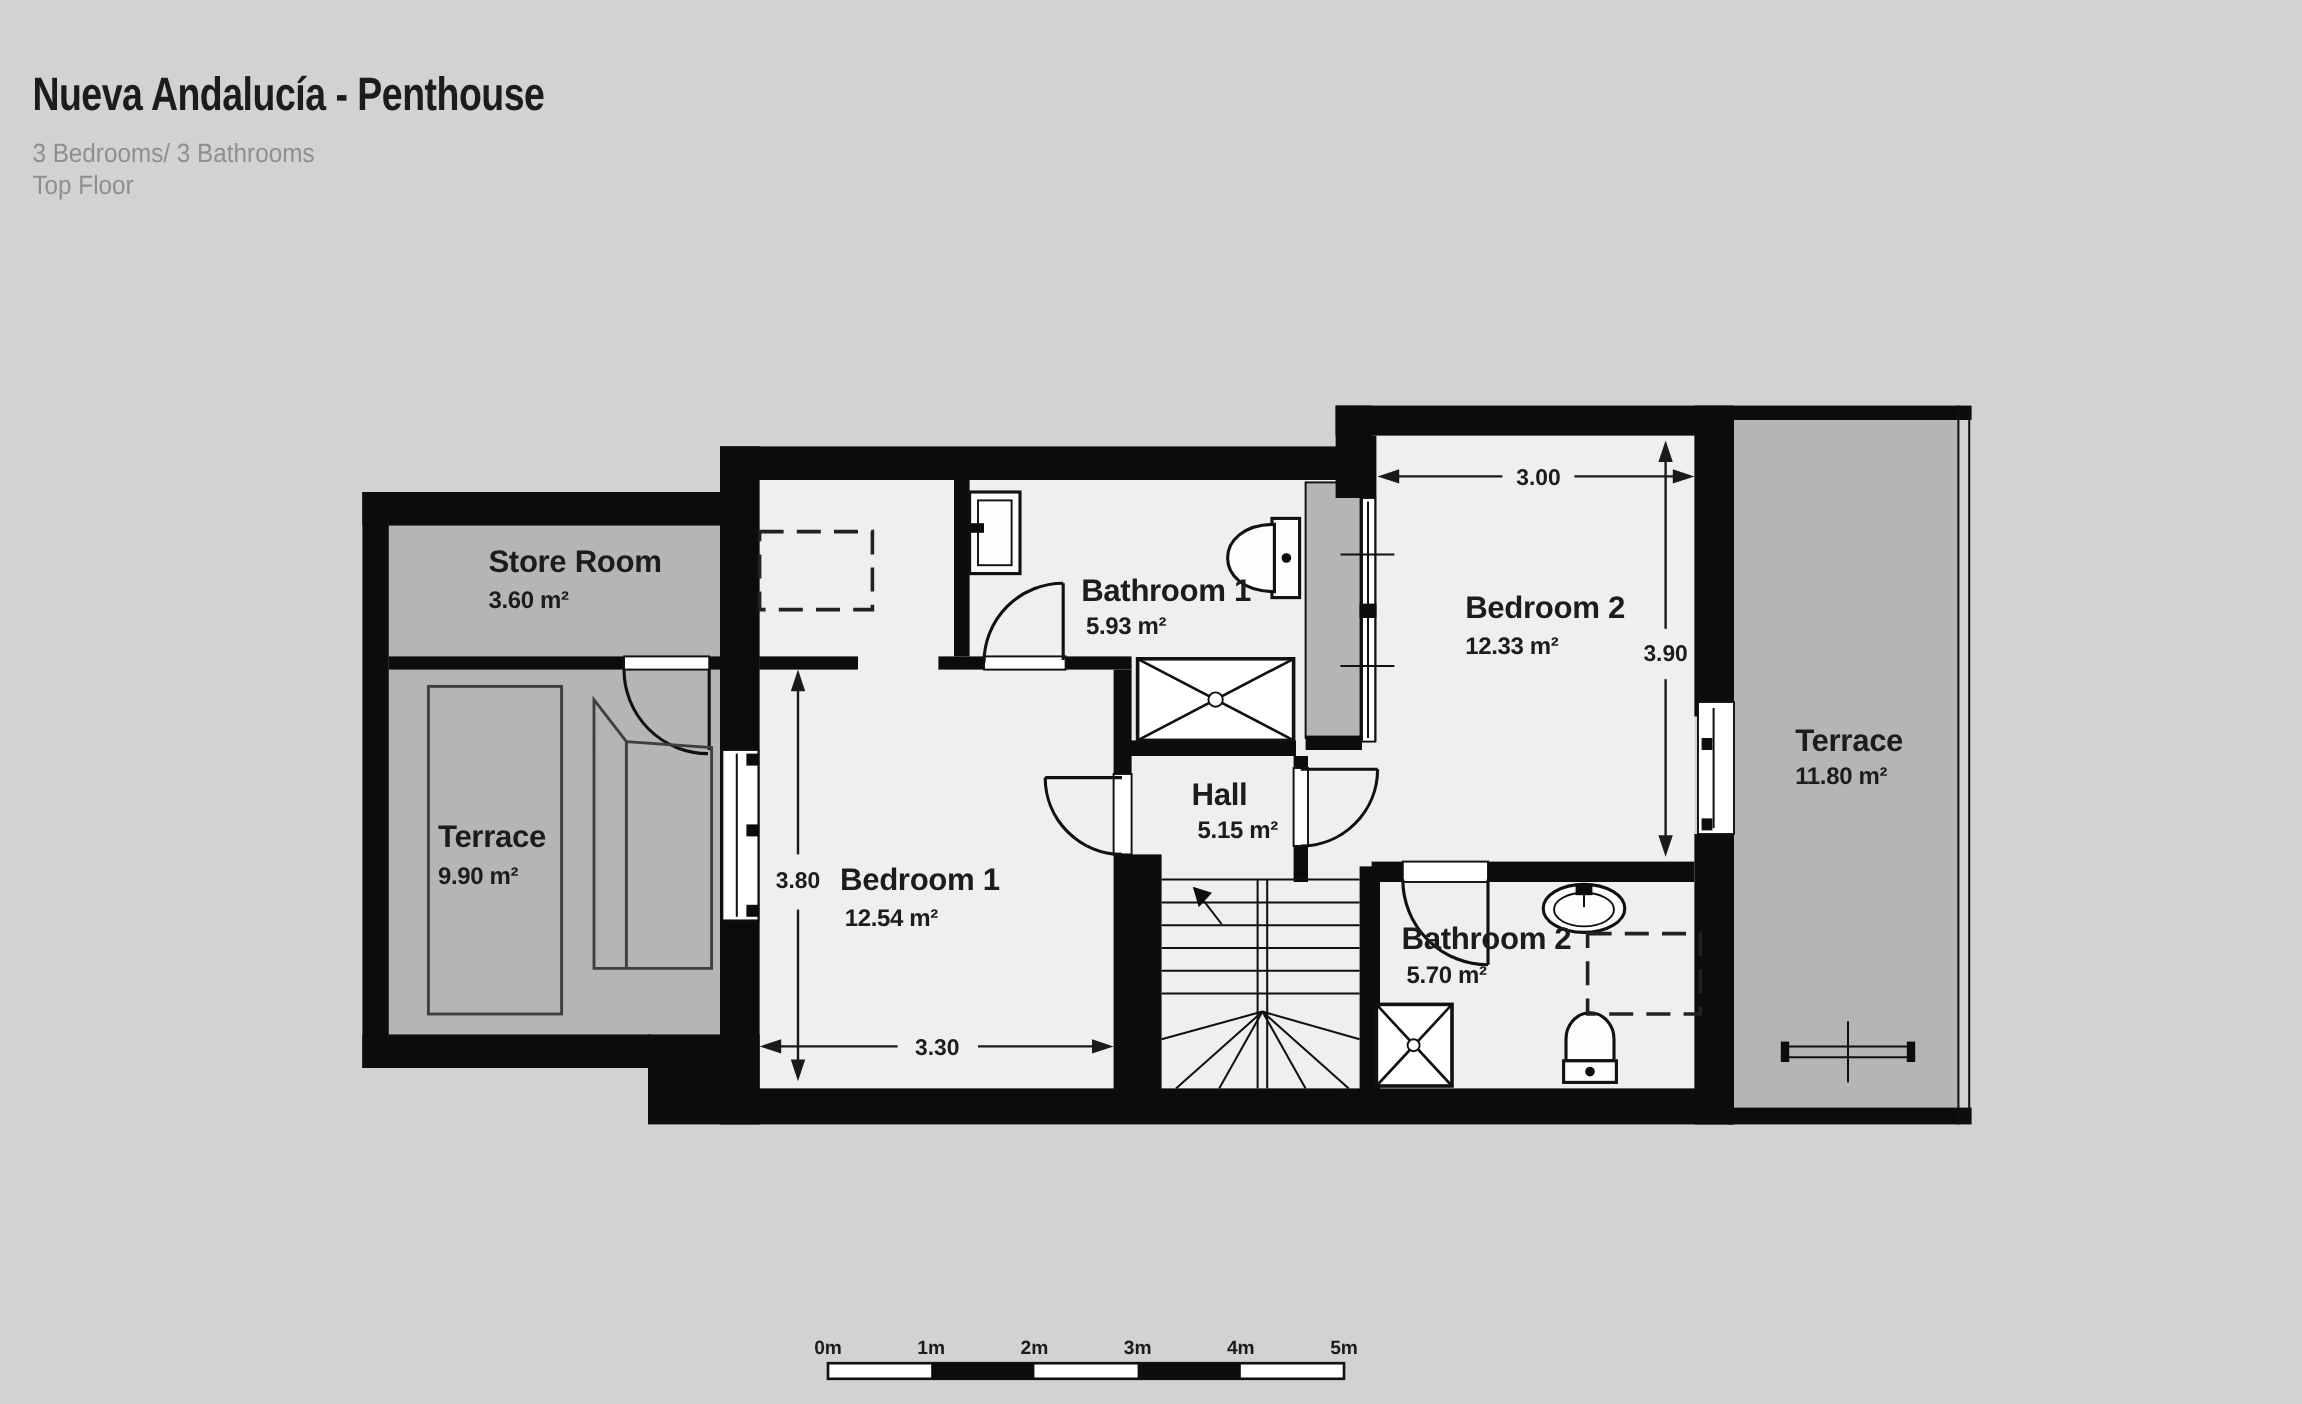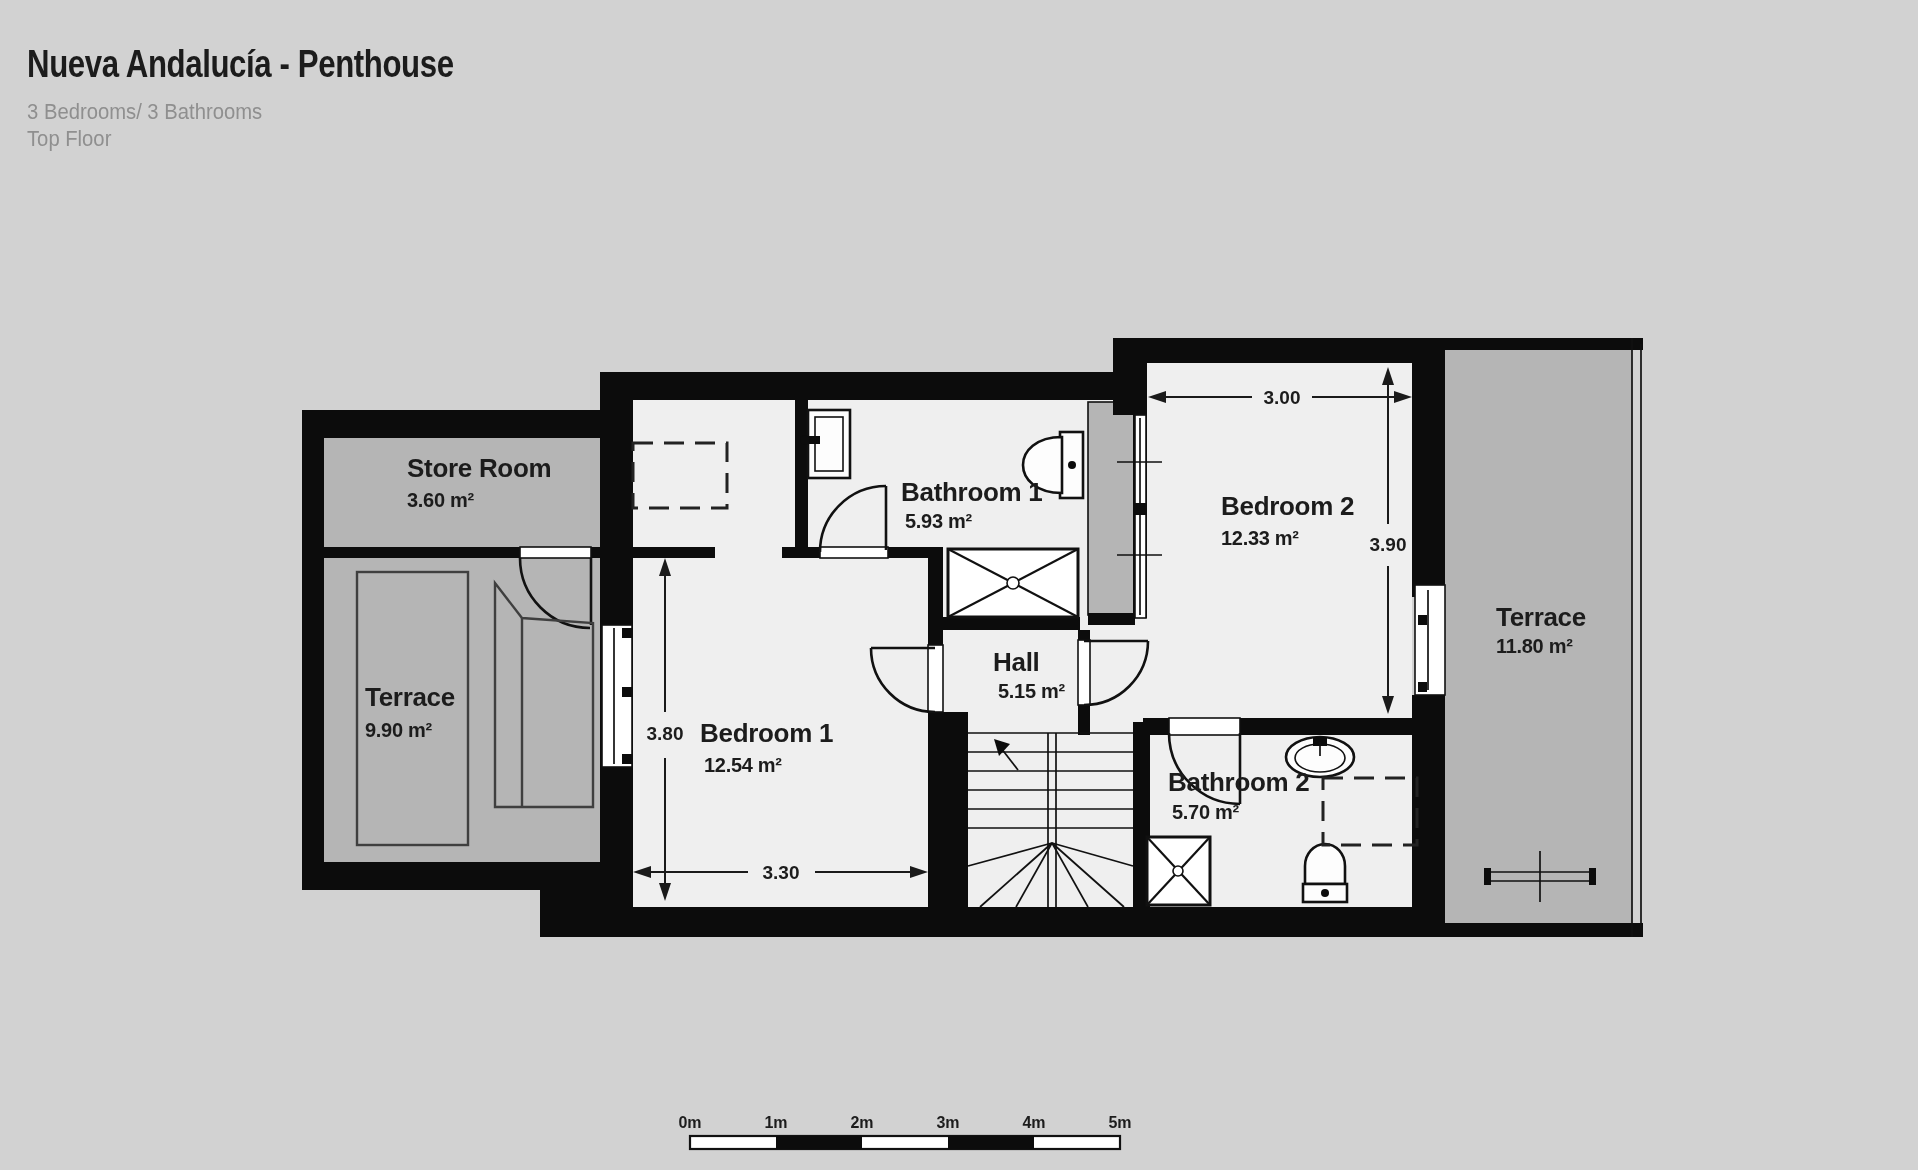--- a/index.html
+++ b/index.html
@@ -6,21 +6,21 @@
   :root{
     --background:#d2d2d2; --floor:#efefef; --terrace_fill:#b5b5b5;
     --wall:#0c0c0c; --text:#1c1c1c; --muted_text:#8f8f8f;
   }
   html,body{margin:0;padding:0}
   body{
     width:1918px;height:1170px;position:relative;overflow:hidden;
     background:var(--background);
     font-family:"Liberation Sans","DejaVu Sans",sans-serif;
   }
-  header{position:absolute;left:27px;top:44px;z-index:2}
+  header{position:absolute;left:27px;top:60px;z-index:2}
   h1{
     margin:0;font-size:39px;line-height:1.05;font-weight:bold;color:var(--text);
     letter-spacing:-0.5px;white-space:nowrap;transform:scaleX(0.80);transform-origin:left top;
   }
   .sub{
     font-size:22px;line-height:1.25;color:var(--muted_text);white-space:nowrap;
     transform:scaleX(0.92);transform-origin:left top;
   }
   .sub.first{margin-top:13px}
   svg.plan{position:absolute;left:0;top:0;width:1918px;height:1170px}

